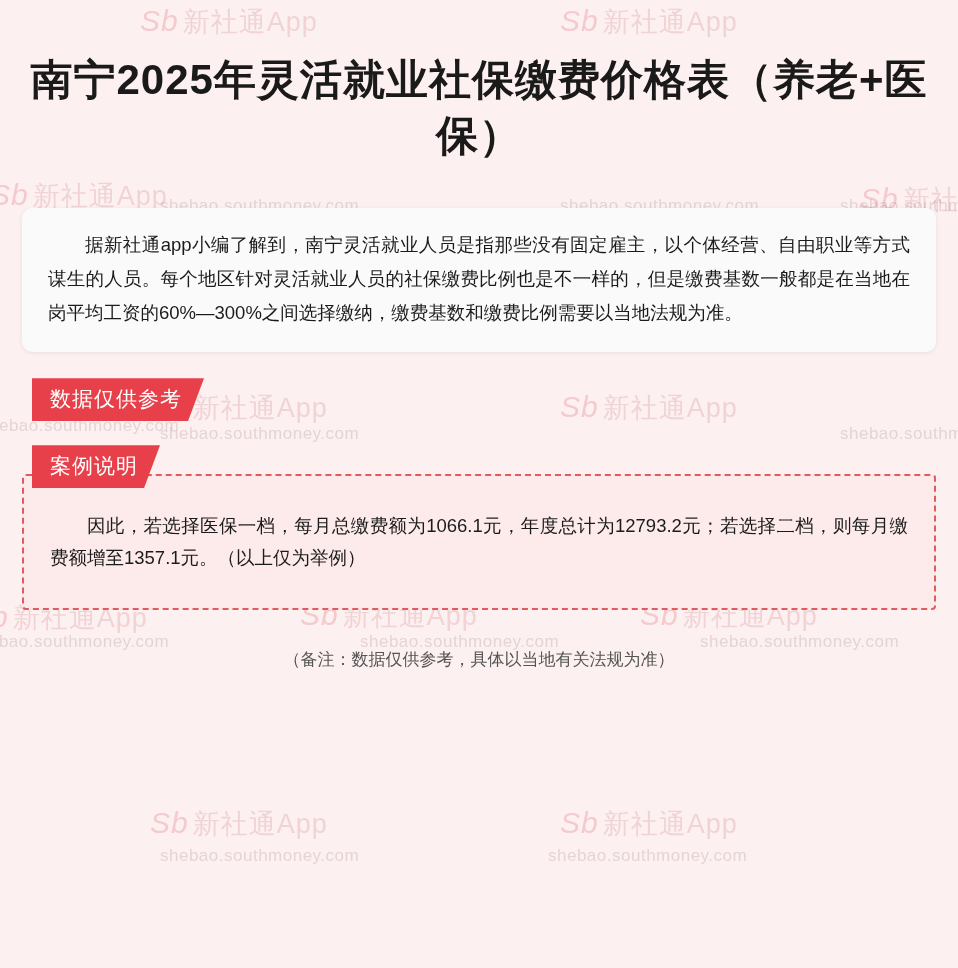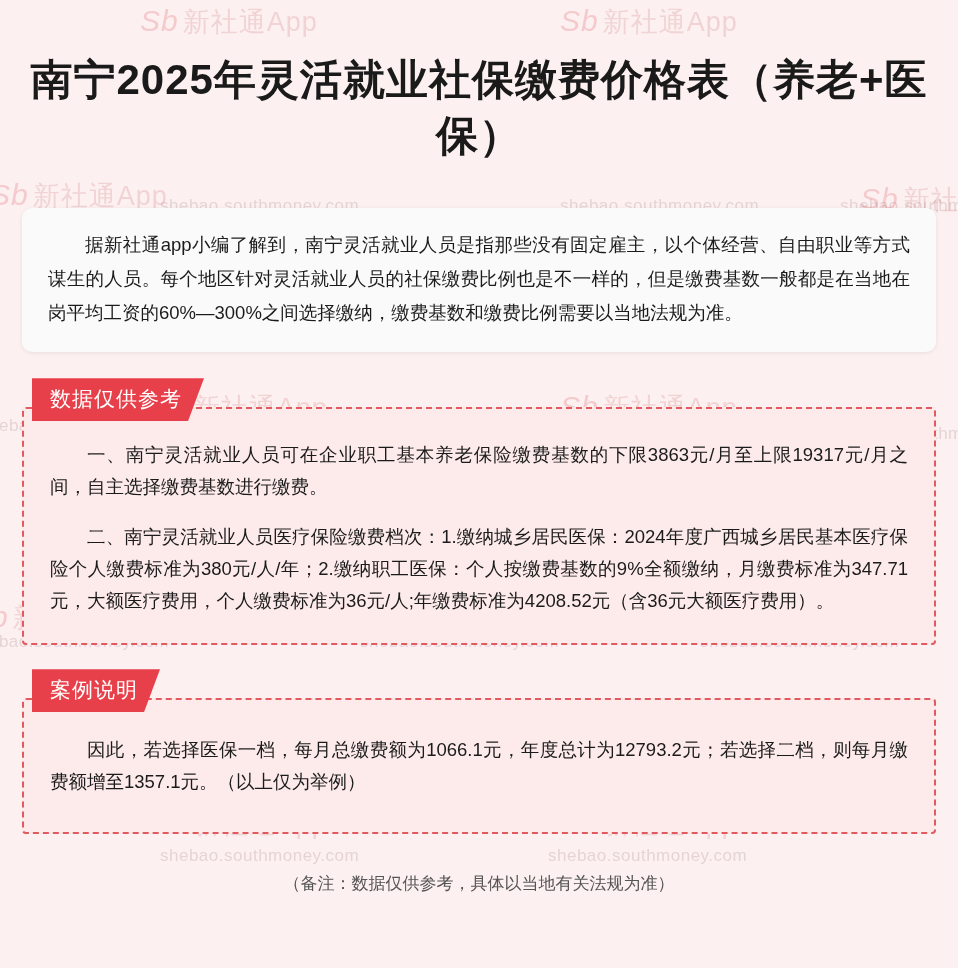--- a/index.html
+++ b/index.html
@@ -171,24 +171,20 @@
 <div class="page">
 
   <h1 class="title">南宁2025年灵活就业社保缴费价格表（养老+医保）</h1>
 
   <div class="intro-card">
     <p>据新社通app小编了解到，南宁灵活就业人员是指那些没有固定雇主，以个体经营、自由职业等方式谋生的人员。每个地区针对灵活就业人员的社保缴费比例也是不一样的，但是缴费基数一般都是在当地在岗平均工资的60%—300%之间选择缴纳，缴费基数和缴费比例需要以当地法规为准。</p>
   </div>
 
   <div class="section">
     <div class="section-heading pointy">数据仅供参考</div>
-    <div class="dashed-box">
-      <p>一、南宁灵活就业人员可在企业职工基本养老保险缴费基数的下限3863元/月至上限19317元/月之间，自主选择缴费基数进行缴费。</p>
-      <p>二、南宁灵活就业人员医疗保险缴费档次：1.缴纳城乡居民医保：2024年度广西城乡居民基本医疗保险个人缴费标准为380元/人/年；2.缴纳职工医保：个人按缴费基数的9%全额缴纳，月缴费标准为347.71元，大额医疗费用，个人缴费标准为36元/人;年缴费标准为4208.52元（含36元大额医疗费用）。</p>
-    </div>
   </div>
 
   <div class="section">
     <div class="section-heading pointy">案例说明</div>
     <div class="dashed-box tall">
       <p>因此，若选择医保一档，每月总缴费额为1066.1元，年度总计为12793.2元；若选择二档，则每月缴费额增至1357.1元。（以上仅为举例）</p>
     </div>
   </div>
 
   <div class="footnote">（备注：数据仅供参考，具体以当地有关法规为准）</div>

